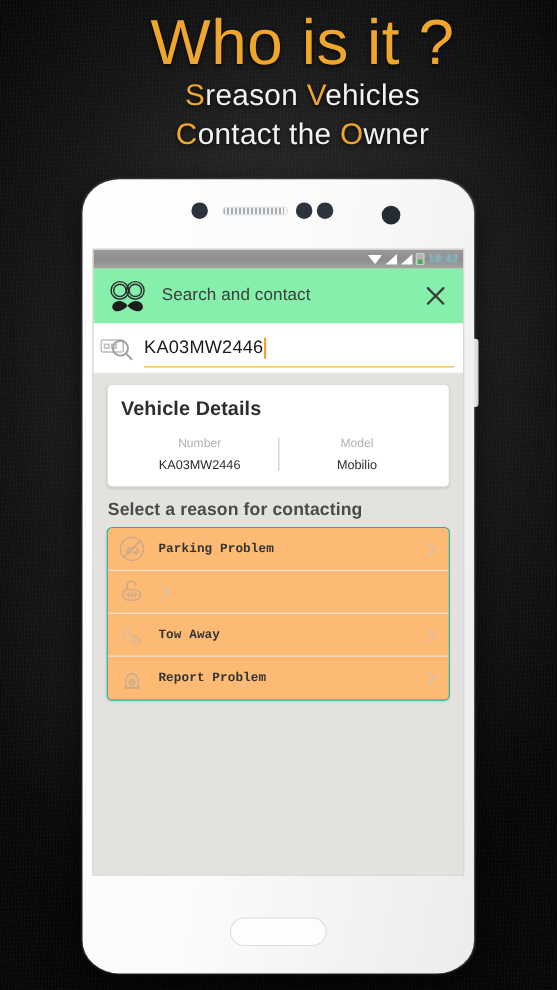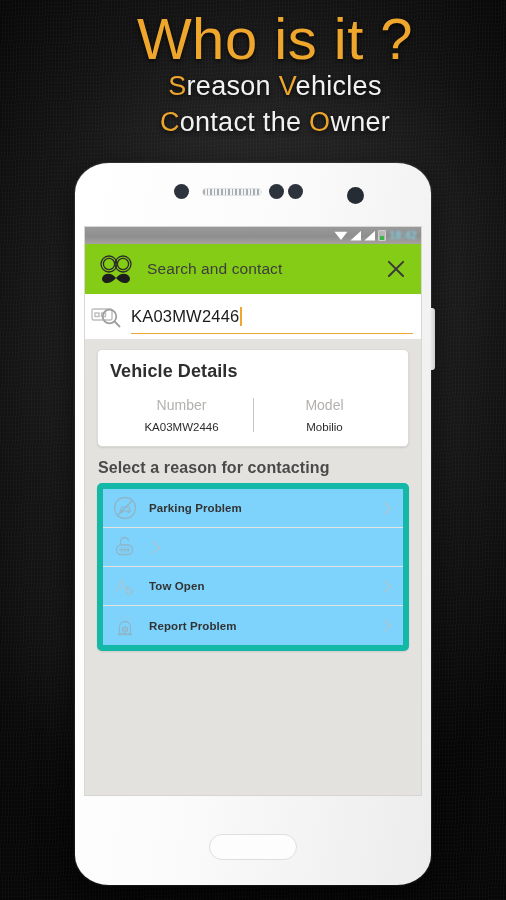--- a/index.html
+++ b/index.html
@@ -134,21 +134,21 @@
     background:#39b54a;
   }
   .sb-time {
     font-size:10px; color:#7fd4e8; font-weight:bold;
     filter:blur(1.1px); letter-spacing:0.4px;
     opacity:0.85;
   }
 
   
   .appbar {
-    height:50px; background:#84cc16;
+    height:50px; background:#86efac;
     display:flex; align-items:center;
     padding:0 12px 0 11px;
     gap:11px;
   }
   .logo { width:40px; height:34px; position:relative; flex:none; }
   .appbar-title {
     flex:1;
     font-size:15.5px; color:#3d3d3d;
     font-weight:400; letter-spacing:0.1px;
   }
@@ -204,36 +204,37 @@
   }
   .vd-col {
     flex:1; text-align:center;
     position:relative;
     padding:0 2px;
   }
   .vd-col + .vd-col::before{
     content:""; position:absolute; left:0; top:1px; bottom:1px;
     width:1.4px; background:#c9c7c4;
   }
-  .vd-label { font-size:14px; color:#b3b1ae; margin-bottom:8px; }
+  .vd-label { font-size:11px; color:#b3b1ae; margin-bottom:8px; }
   .vd-value { font-size:11.5px; color:#2b2b2b; }
 
   .section-label {
     font-size:16px; font-weight:bold; color:#4a4a4a;
     padding:12px 0 6px 13px;
     letter-spacing:0.1px;
   }
 
   .list {
     margin:0 12px;
-    background:#7dd3fc;
+    background:#fdba74;
     border-radius:5px;
-    border:6px solid #14b8a6;
+    border:1px solid #14b8a6;
     box-shadow:0 1px 2px rgba(0,0,0,0.10);
     overflow:hidden;
+    font-family:Liberation Mono, monospace;
   }
   .row {
     height:39px;
     display:flex; align-items:center;
     padding:0 10px 0 9px;
     gap:11px;
     cursor:pointer;
     border-bottom:1px solid #e6e4e1;
   }
   .row:last-child { border-bottom:none; }
@@ -375,21 +376,21 @@
 
         <div class="row">
           <div class="row-icon">
             <svg viewBox="0 0 26 26" width="26" height="26">
               <path d="M4 19 L9.5 7 L13 19" fill="none" stroke="#c0c0c0" stroke-width="1.4"></path>
               <path d="M13 13 L20 17" fill="none" stroke="#b5b5b5" stroke-width="1.3"></path>
               <path d="M17.5 14.5 a3.4 3.4 0 1 0 3.2 4.6" fill="none" stroke="#b5b5b5" stroke-width="1.3"></path>
               <circle cx="20" cy="18" r="1.3" fill="none" stroke="#b5b5b5" stroke-width="1.1"></circle>
             </svg>
           </div>
-          <div class="row-label">Tow Open</div>
+          <div class="row-label">Tow Away</div>
           <div class="chev"></div>
         </div>
 
         <div class="row">
           <div class="row-icon">
             <svg viewBox="0 0 26 26" width="26" height="26">
               <path d="M7.5 21 V14 a5.5 5.5 0 0 1 11 0 v7 z" fill="none" stroke="#9e9e9e" stroke-width="1.3"></path>
               <line x1="6" y1="21.5" x2="20" y2="21.5" stroke="#9e9e9e" stroke-width="1.3"></line>
               <circle cx="13" cy="16.5" r="2.6" fill="none" stroke="#9e9e9e" stroke-width="1.1"></circle>
               <line x1="13" y1="14.6" x2="13" y2="18.4" stroke="#9e9e9e" stroke-width="0.9"></line>

